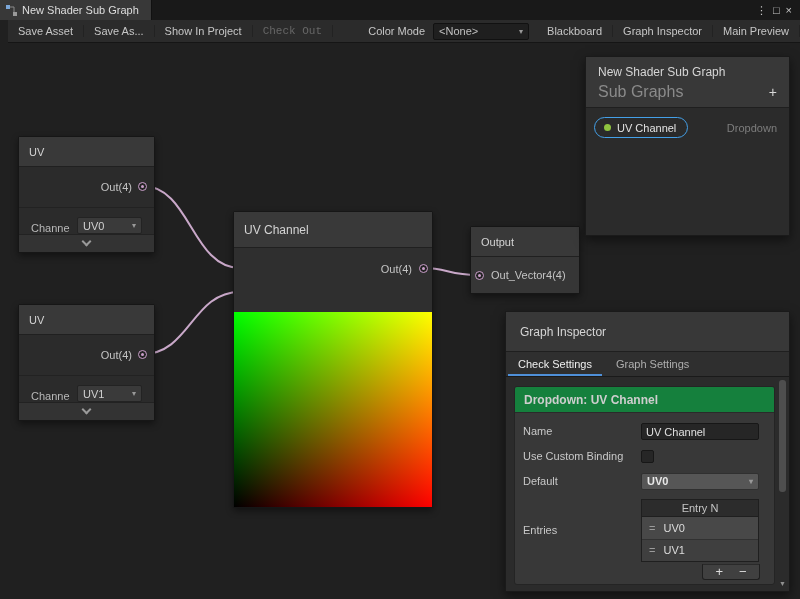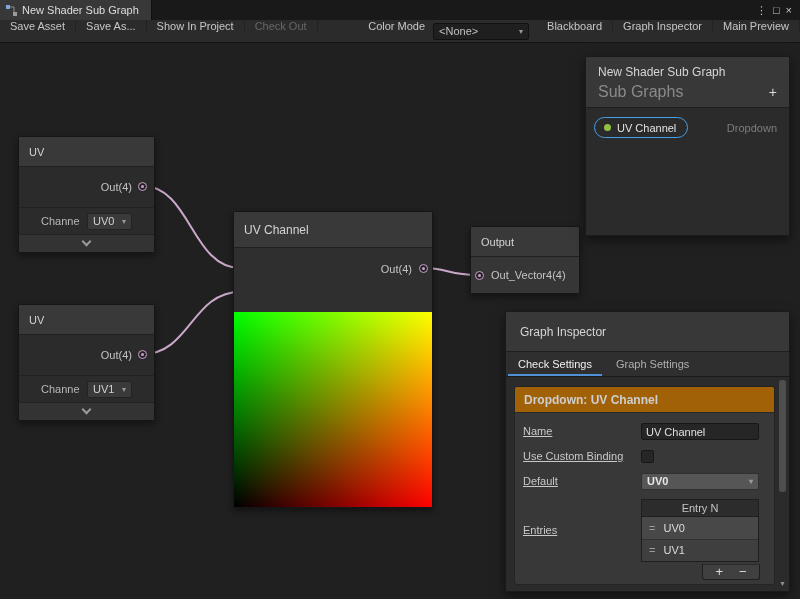--- a/index.html
+++ b/index.html
@@ -8,41 +8,41 @@
   .window { position:relative; width:800px; height:599px; background:#202020; overflow:hidden; }
 
   
   .titlebar { position:absolute; top:0; left:0; right:0; height:20px; background:#191919; display:flex; align-items:stretch; }
   .tab { display:flex; align-items:center; gap:5px; padding:0 12px 0 6px; background:#383838; color:#dedede; border-right:1px solid #111; }
   .tab-icon { display:flex; align-items:center; }
   .win-controls { margin-left:auto; display:flex; align-items:center; gap:6px; padding-right:8px; color:#c8c8c8; }
   .wc { font-size:11px; line-height:20px; cursor:default; }
 
   
-  .toolbar { position:absolute; top:20px; left:0; right:0; height:23px; background:#2b2b2b; border-bottom:1px solid #151515; display:flex; align-items:flex-start; color:#c6c6c6; }
+  .toolbar { position:absolute; top:20px; left:8px; right:0; height:23px; background:#2b2b2b; border-bottom:1px solid #151515; display:flex; align-items:center; color:#c6c6c6; }
   .tb-btn { display:flex; align-items:center; padding:0 10px; border-right:1px solid #222; white-space:nowrap; }
-  .tb-btn.disabled { color:#666; }
+  .tb-btn.disabled { color:#666;font-family:Liberation Mono, monospace; }
   .tb-label { display:flex; align-items:center; padding:0 8px 0 10px; margin-left:auto; color:#c6c6c6; }
   .tb-dropdown { align-self:center; width:96px; height:17px; margin-right:8px; background:#1f1f1f; border:1px solid #111; border-radius:2px; display:flex; align-items:center; justify-content:space-between; padding:0 5px; color:#c0c0c0; }
   .dd-arrow { font-size:8px; color:#999; }
 
   
   .graph { position:absolute; top:44px; left:0; right:0; bottom:0; background:#202020; overflow:hidden; }
   .edges { position:absolute; top:0; left:0; pointer-events:none; }
 
   
   .node { position:absolute; background:#2b2b2b; border:1px solid #161616; border-radius:2px; box-shadow:0 3px 7px rgba(0,0,0,.45); color:#c4c4c4; }
   .node-header { height:30px; line-height:30px; padding:0 10px; background:#393939; color:#d4d4d4; border-bottom:1px solid #202020; white-space:nowrap; overflow:hidden; }
   .port { width:9px; height:9px; border-radius:50%; border:1px solid #cb9fcb; background:#232323; position:relative; flex:none; }
   .port::after { content:""; position:absolute; inset:2px; border-radius:50%; background:#cb9fcb; }
 
   .uv-node { left:18px; width:137px; }
   .uv-out-row { position:relative; height:40px; line-height:40px; text-align:right; padding-right:22px; background:#2b2b2b; }
   .uv-out-row .port { position:absolute; right:7px; top:15px; }
-  .node-ctl { height:27px; display:flex; align-items:center; gap:4px; padding:0 22px; border-top:1px solid #222; }
+  .node-ctl { height:27px; display:flex; align-items:flex-end; gap:4px; padding:0 12px; border-top:1px solid #222; }
   .ctl-label { width:42px; overflow:hidden; white-space:nowrap; color:#b8b8b8; }
   .node-dd { flex:1; height:17px; background:#3a3a3a; border:1px solid #232323; border-radius:2px; display:flex; align-items:center; justify-content:space-between; padding:0 5px; color:#d0d0d0; }
   .collapse { height:18px; background:#333; border-top:1px solid #222; display:flex; align-items:center; justify-content:center; }
   .chev { width:7px; height:7px; border-right:2px solid #9a9a9a; border-bottom:2px solid #9a9a9a; transform:rotate(45deg); margin-top:-4px; }
 
   .uvch-node { left:233px; top:167px; width:200px; }
   .uvch-node .node-header { height:36px; line-height:36px; font-size:12px; }
   .io-section { position:relative; height:64px; background:#2f2f2f; padding-top:8px; }
   .in-row { display:flex; align-items:center; gap:7px; height:25px; padding-left:4px; }
   .uvch-out { position:absolute; right:4px; top:8px; height:25px; display:flex; align-items:center; gap:7px; }
@@ -67,24 +67,24 @@
 
   
   .inspector { position:absolute; left:505px; top:267px; width:285px; height:281px; background:#2b2b2b; border:1px solid #1a1a1a; box-shadow:0 4px 10px rgba(0,0,0,.5); }
   .gi-header { height:40px; line-height:40px; background:#383838; padding:0 14px; font-size:12px; color:#d6d6d6; border-bottom:1px solid #1f1f1f; }
   .gi-tabs { height:25px; background:#2f2f2f; display:flex; border-bottom:1px solid #1a1a1a; }
   .gi-tab { padding:0 12px; line-height:25px; color:#aeaeae; position:relative; }
   .gi-tab.active { color:#efefef; }
   .gi-tab.active::after { content:""; position:absolute; left:2px; right:2px; bottom:0; height:2px; background:#4f90d9; }
   .gi-content { position:absolute; top:66px; left:0; right:0; bottom:0; background:#2b2b2b; padding:8px 14px 6px 8px; }
   .gi-box { background:#383838; border:1px solid #242424; border-radius:3px; height:100%; overflow:hidden; }
-  .gi-box-header { height:26px; line-height:26px; background:#a16207; padding:0 9px; font-size:12px; font-weight:bold; color:#cecece; border-bottom:1px solid #2a2a2a; }
+  .gi-box-header { height:26px; line-height:26px; background:#15803d; padding:0 9px; font-size:12px; font-weight:bold; color:#cecece; border-bottom:1px solid #2a2a2a; }
   .gi-box-body { padding:10px 8px 0 8px; }
   .gi-row { display:grid; grid-template-columns:118px 1fr; align-items:center; margin-bottom:9px; }
-  .gi-label { color:#c8c8c8; line-height:1.35;text-decoration:underline; }
+  .gi-label { color:#c8c8c8; line-height:1.35; }
   .gi-input { width:118px; height:17px; background:#262626; border:1px solid #171717; border-radius:2px; color:#e0e0e0; font-size:11px; padding:0 4px; font-family:"Liberation Sans",sans-serif; }
   .gi-check { width:13px; height:13px; background:#262626; border:1px solid #171717; border-radius:2px; }
   .gi-dd { width:118px; height:17px; background:#565656; border:1px solid #303030; border-radius:2px; display:flex; align-items:center; justify-content:space-between; padding:0 5px; font-weight:bold; color:#e8e8e8; }
   .gi-row.entries { align-items:center; margin-bottom:2px; }
   .entry-table { width:118px; border:1px solid #1f1f1f; background:#333; }
   .entry-head { height:17px; line-height:17px; text-align:center; background:#2c2c2c; color:#c4c4c4; border-bottom:1px solid #1f1f1f; }
   .entry-row { height:22px; display:flex; align-items:center; gap:8px; padding-left:7px; background:#484848; color:#dcdcdc; }
   .entry-row.alt { background:#3f3f3f; border-top:1px solid #313131; }
   .drag { color:#9c9c9c; }
   .list-footer { width:58px; height:16px; background:#404040; border:1px solid #1f1f1f; border-top:1px solid #2a2a2a; border-radius:0 0 3px 3px; margin:0 6px 0 auto; display:flex; align-items:center; justify-content:center; gap:16px; }

